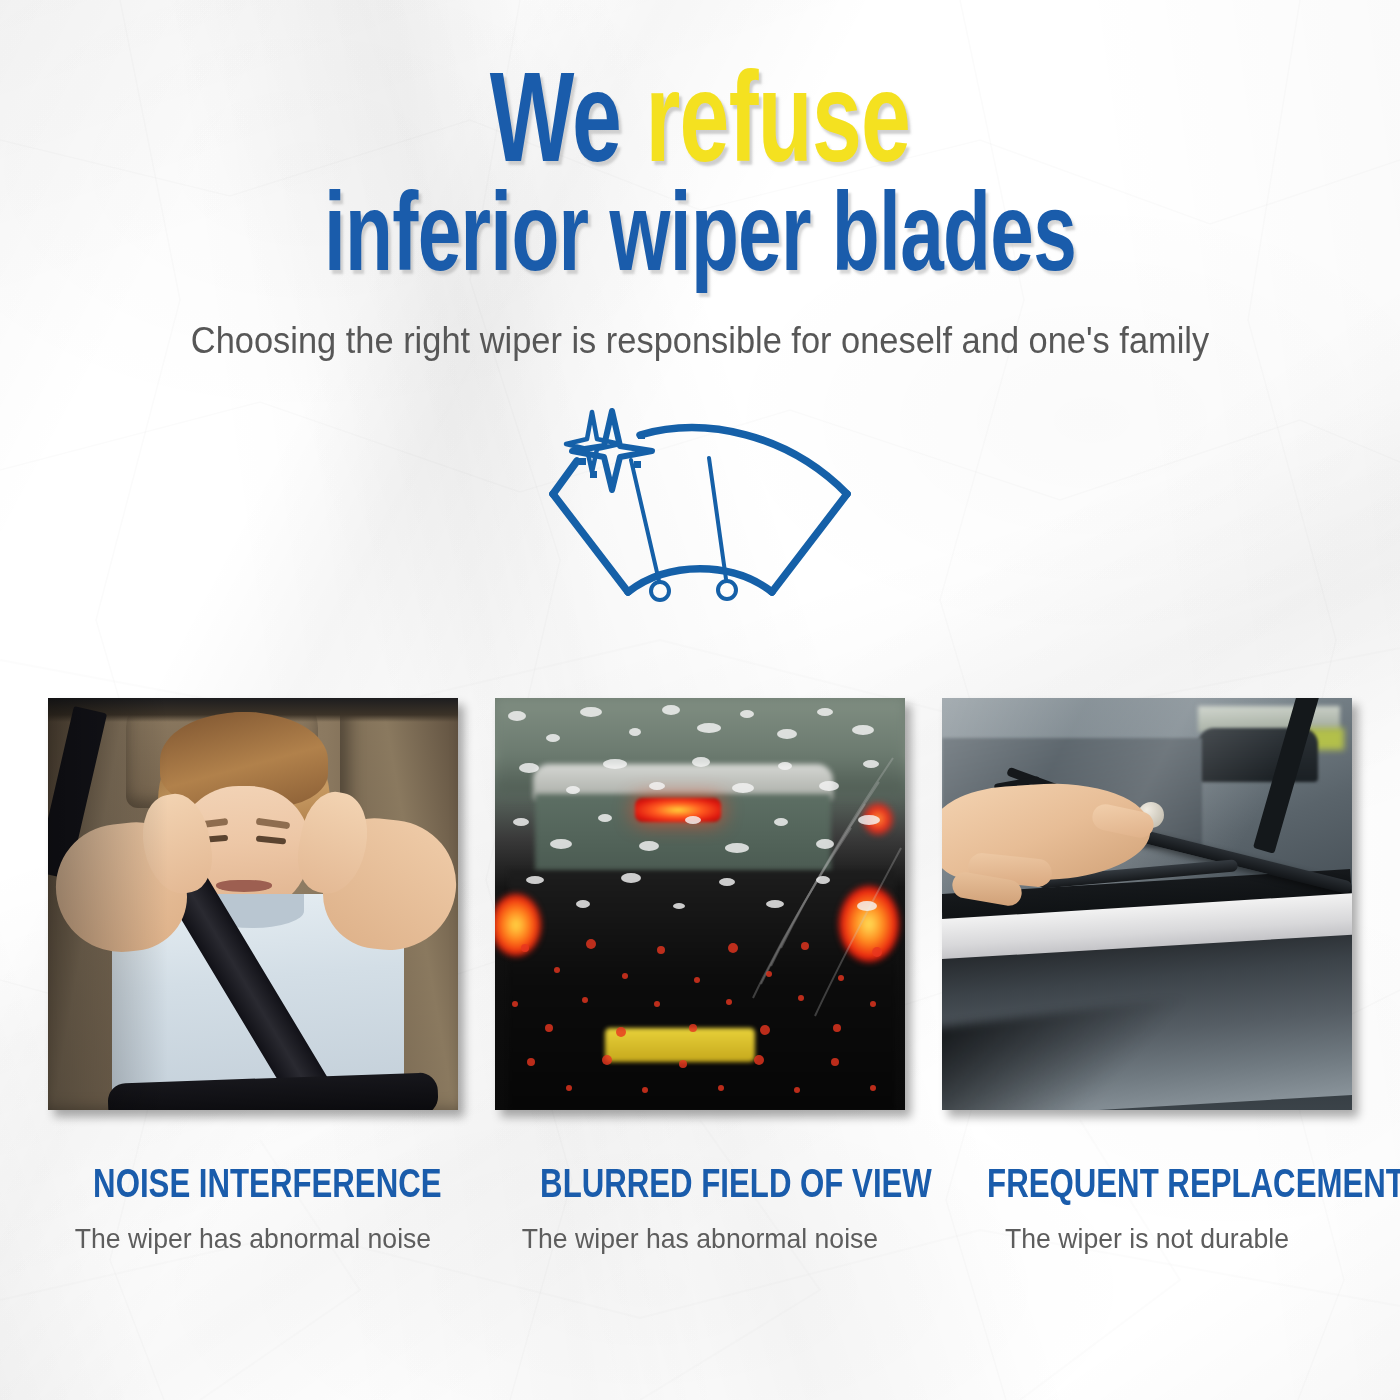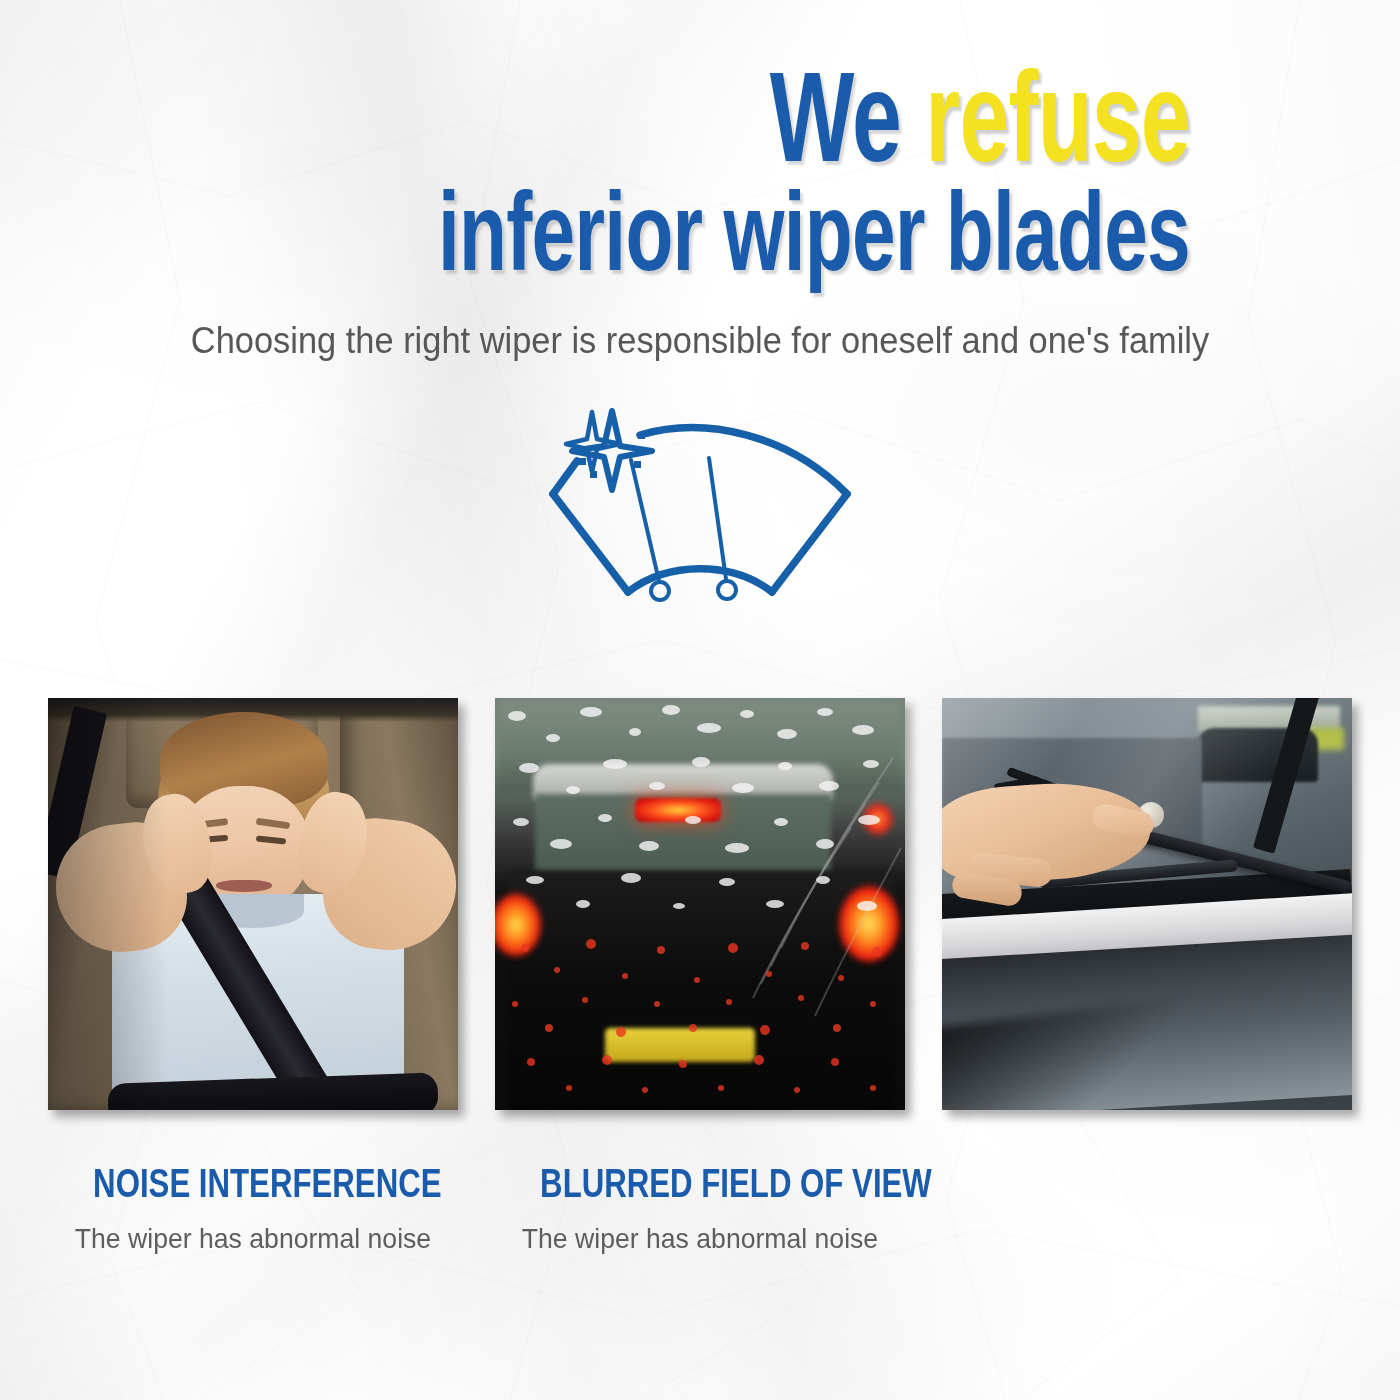--- a/index.html
+++ b/index.html
@@ -35,21 +35,21 @@
   .paper-creases {
     position:absolute; inset:0;
     opacity:0.5;
     pointer-events:none;
   }
 
   
   .headline {
     position:absolute;
     top:58px; left:0; right:0;
-    text-align:right;
+    text-align:center;
     line-height:0.92;
     white-space:nowrap;
   }
   .head-line1 {
     font-size:128px;
     font-weight:700;
     letter-spacing:-1px;
     transform:scaleX(0.70);
     display:block;
   }
@@ -656,16 +656,20 @@
     <div class="caption">
       <div class="caption-title">NOISE INTERFERENCE</div>
       <div class="caption-sub">The wiper has abnormal noise</div>
     </div>
 
     <div class="caption">
       <div class="caption-title">BLURRED FIELD OF VIEW</div>
       <div class="caption-sub">The wiper has abnormal noise</div>
     </div>
 
+    <div class="caption">
+      <div class="caption-title">FREQUENT REPLACEMENT</div>
+      <div class="caption-sub">The wiper is not durable</div>
+    </div>
 
   </div>
 
 </div>
 
 </body></html>

